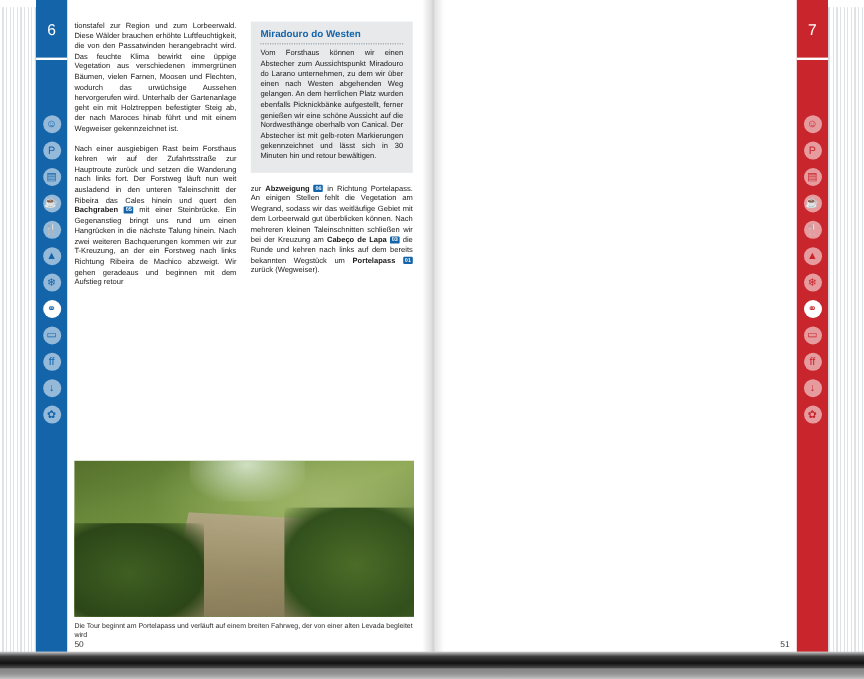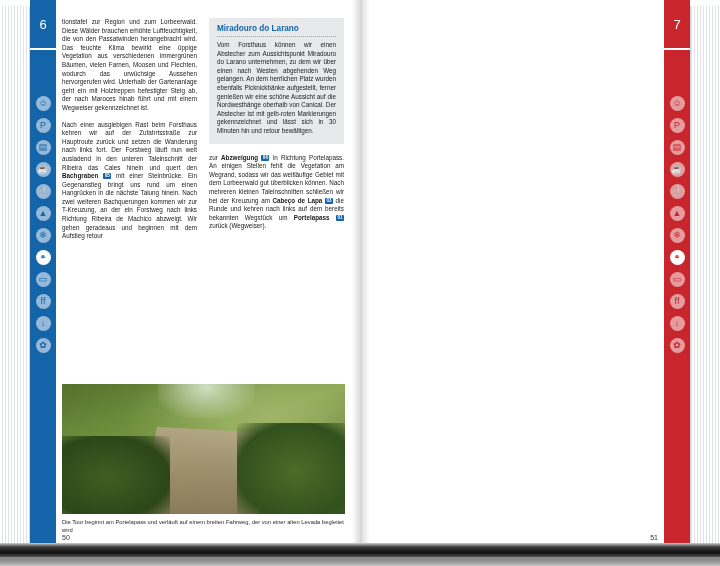--- a/index.html
+++ b/index.html
@@ -164,21 +164,21 @@
       <div class="content-left">
         <div class="cols">
 
           <div class="col">
             <p class="body">tionstafel zur Region und zum Lorbeerwald. Diese Wälder brauchen erhöhte Luftfeuchtigkeit, die von den Passatwinden herangebracht wird. Das feuchte Klima bewirkt eine üppige Vegetation aus verschiedenen immergrünen Bäumen, vielen Farnen, Moosen und Flechten, wodurch das urwüchsige Aussehen hervorgerufen wird. Unterhalb der Gartenanlage geht ein mit Holztreppen befestigter Steig ab, der nach Maroces hinab führt und mit einem Wegweiser gekennzeichnet ist.</p>
             <p class="body"><span>Nach einer ausgiebigen Rast beim Forsthaus kehren wir auf der Zufahrtsstraße zur Hauptroute zurück und setzen die Wanderung nach links fort. Der Forstweg läuft nun weit ausladend in den unteren Taleinschnitt der Ribeira das Cales hinein und quert den </span><b>Bachgraben</b> <span class="wp">05</span><span> mit einer Steinbrücke. Ein Gegenanstieg bringt uns rund um einen Hangrücken in die nächste Talung hinein. Nach zwei weiteren Bachquerungen kommen wir zur T-Kreuzung, an der ein Forstweg nach links Richtung Ribeira de Machico abzweigt. Wir gehen geradeaus und beginnen mit dem Aufstieg retour</span></p>
           </div>
 
           <div class="col">
             <div class="infobox">
-              <h3>Miradouro do Larano</h3>
+              <h3>Miradouro do Westen</h3>
               <div class="rule"></div>
               <p>Vom Forsthaus können wir einen Abstecher zum Aussichtspunkt Miradouro do Larano unternehmen, zu dem wir über einen nach Westen abgehenden Weg gelangen. An dem herrlichen Platz wurden ebenfalls Picknickbänke aufgestellt, ferner genießen wir eine schöne Aussicht auf die Nordwesthänge oberhalb von Canical. Der Abstecher ist mit gelb-roten Markierungen gekennzeichnet und lässt sich in 30 Minuten hin und retour bewältigen.</p>
             </div>
             <p class="body"><span>zur </span><b>Abzweigung</b> <span class="wp">06</span><span> in Richtung Portelapass. An einigen Stellen fehlt die Vegetation am Wegrand, sodass wir das weitläufige Gebiet mit dem Lorbeerwald gut überblicken können. Nach mehreren kleinen Taleinschnitten schließen wir bei der Kreuzung am </span><b>Cabeço de Lapa</b> <span class="wp">03</span><span> die Runde und kehren nach links auf dem bereits bekannten Wegstück um </span><b>Portelapass</b> <span class="wp">01</span><span> zurück (Wegweiser).</span></p>
           </div>
 
         </div>
       </div>
 
       <div class="photo">

